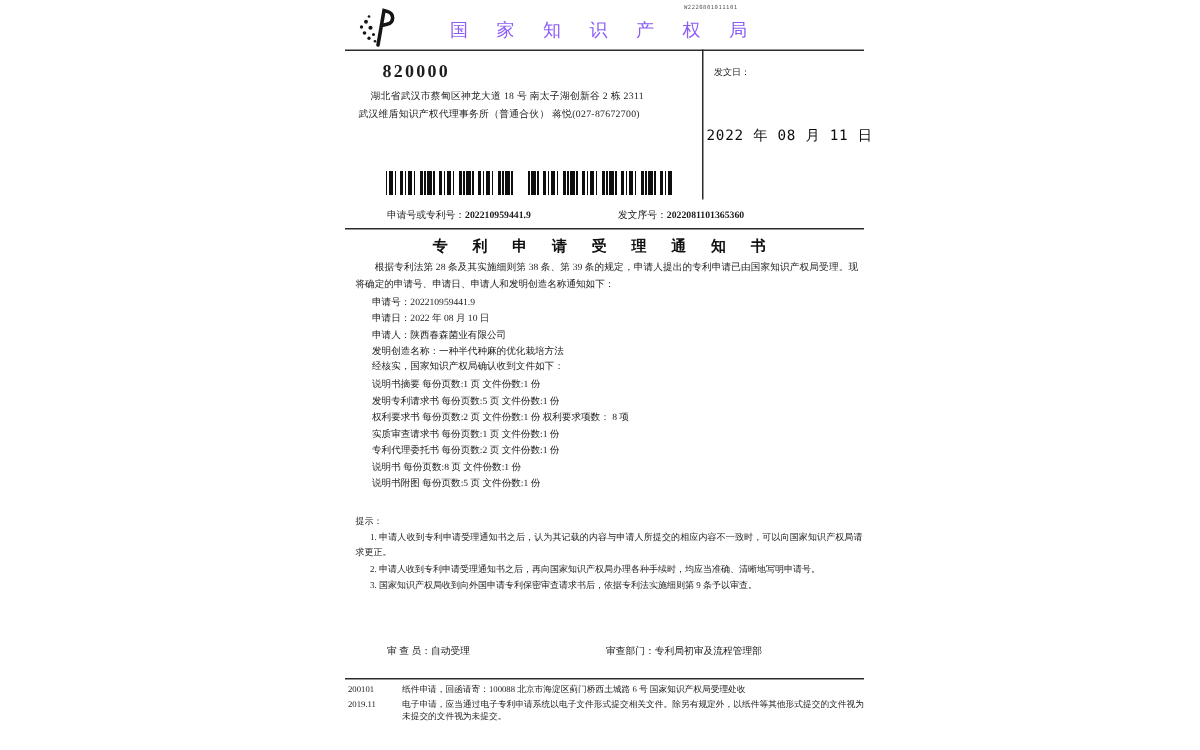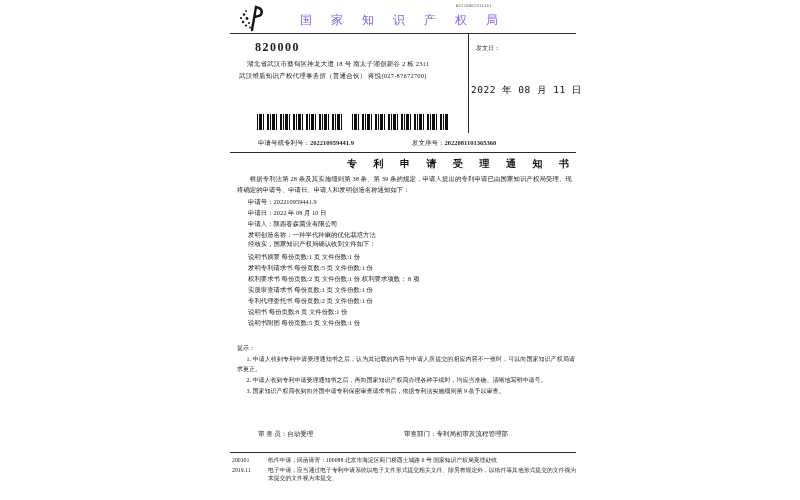--- a/index.html
+++ b/index.html
@@ -35,21 +35,21 @@
       #0e0e0e 6px,#0e0e0e 7px,#fff 7px,#fff 10px,
       #0e0e0e 10px,#0e0e0e 12px,#fff 12px,#fff 13px); }
   .barcode-1 { left:257px; width:86px; }
   .barcode-2 { left:352px; width:97px; }
   
   .ref-left { left:258px; top:139px; font-size:6.5px; }
   .ref-right { left:412px; top:139px; font-size:6.5px; }
   .ref-num { font-weight:bold; }
   .rule-2 { left:230px; top:152px; width:346px; }
   
-  .doc-title { left:230px; top:157px; width:346px; text-align:right;
+  .doc-title { left:230px; top:157px; width:346px; text-align:center;
                font-size:10px; font-weight:bold; letter-spacing:7px; color:#111; }
   
   .intro { left:237px; top:174px; width:335px; font-size:6.4px;
            line-height:10.5px; text-indent:2em; text-align:justify; }
   .fields { left:248px; top:196px; font-size:6.4px; line-height:11px; }
   .receipt-heading { left:248px; top:240px; font-size:6.4px; }
   .receipt-items { left:248px; top:251px; font-size:6.4px; line-height:11px; }
   
   .notes { left:237px; top:343px; width:338px; font-size:6px; line-height:10px; }
   .notes .note { text-indent:1.6em; text-align:justify; margin-top:1px; }

